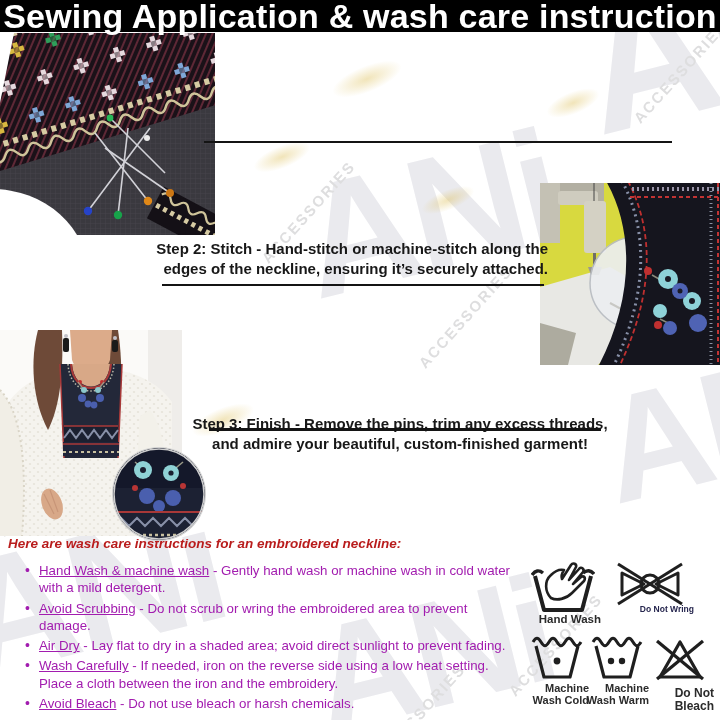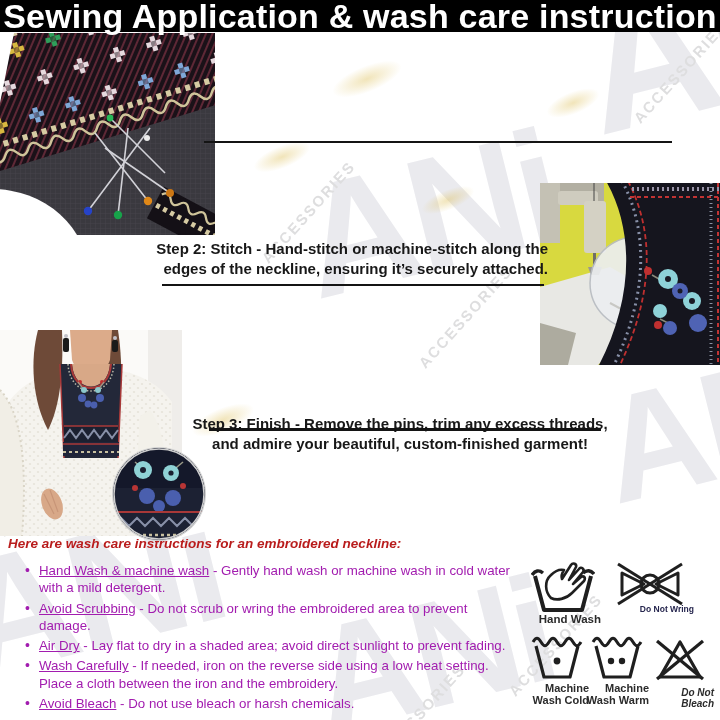--- a/index.html
+++ b/index.html
@@ -40,21 +40,21 @@
   .wash-list li::before{content:"•";position:absolute;left:1px;top:-1px;font-size:14px;}
   .term{text-decoration:underline;}
 
   
   .care-icon{position:absolute;z-index:3;}
   .care-label{position:absolute;z-index:3;text-align:right;color:#2b2b2b;font-weight:bold;}
   .lbl-hand{left:525px;top:613px;width:76px;font-size:11.5px;}
   .lbl-wring{left:606px;top:604px;width:88px;font-size:8.5px;color:#26264e;}
   .lbl-cold{left:525px;top:682px;width:64px;font-size:11px;line-height:1.12;font-weight:600;}
   .lbl-warm{left:585px;top:682px;width:64px;font-size:11px;line-height:1.12;font-weight:600;}
-  .lbl-bleach{left:646px;top:687px;width:68px;font-size:10px;line-height:1.12;font-style:italic;}
+  .lbl-bleach{left:646px;top:687px;width:68px;font-size:12px;line-height:1.12;}
 </style>
 </head>
 <body>
 
 <div id="canvas">
 
   <span class="wm wm-brand" style="left:580px;top:-55px;font-size:185px;transform:rotate(-14deg);">ANi</span>
   <span class="wm wm-brand" style="left:-30px;top:20px;font-size:150px;transform:rotate(-14deg);">ANi</span>
   <span class="wm wm-brand" style="left:300px;top:135px;font-size:160px;transform:rotate(-14deg);">ANi</span>
   <span class="wm wm-brand" style="left:600px;top:350px;font-size:150px;transform:rotate(-14deg);">ANi</span>

